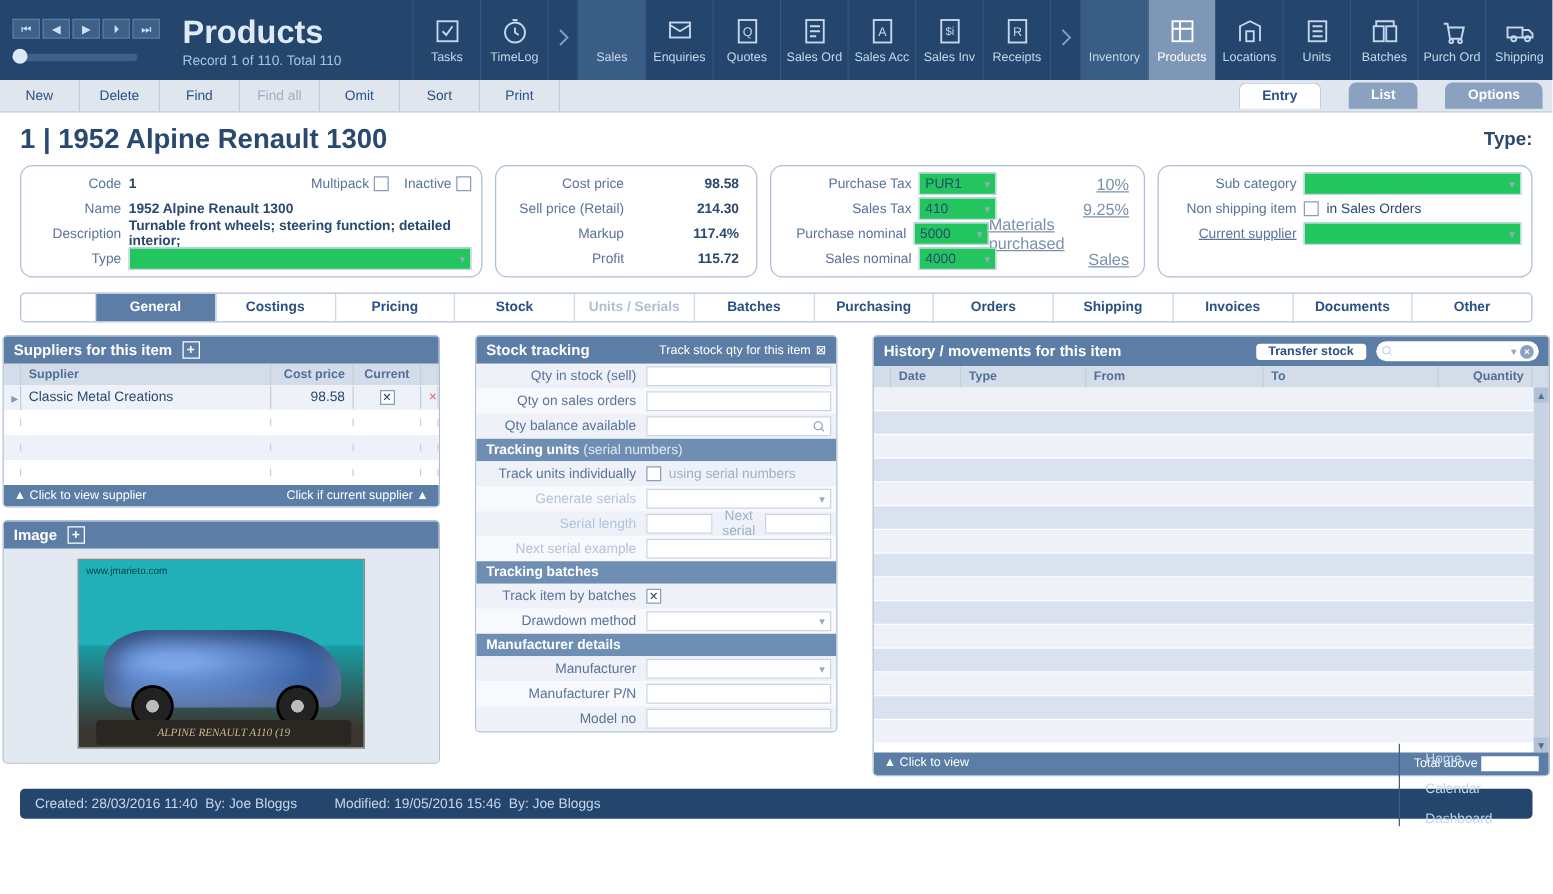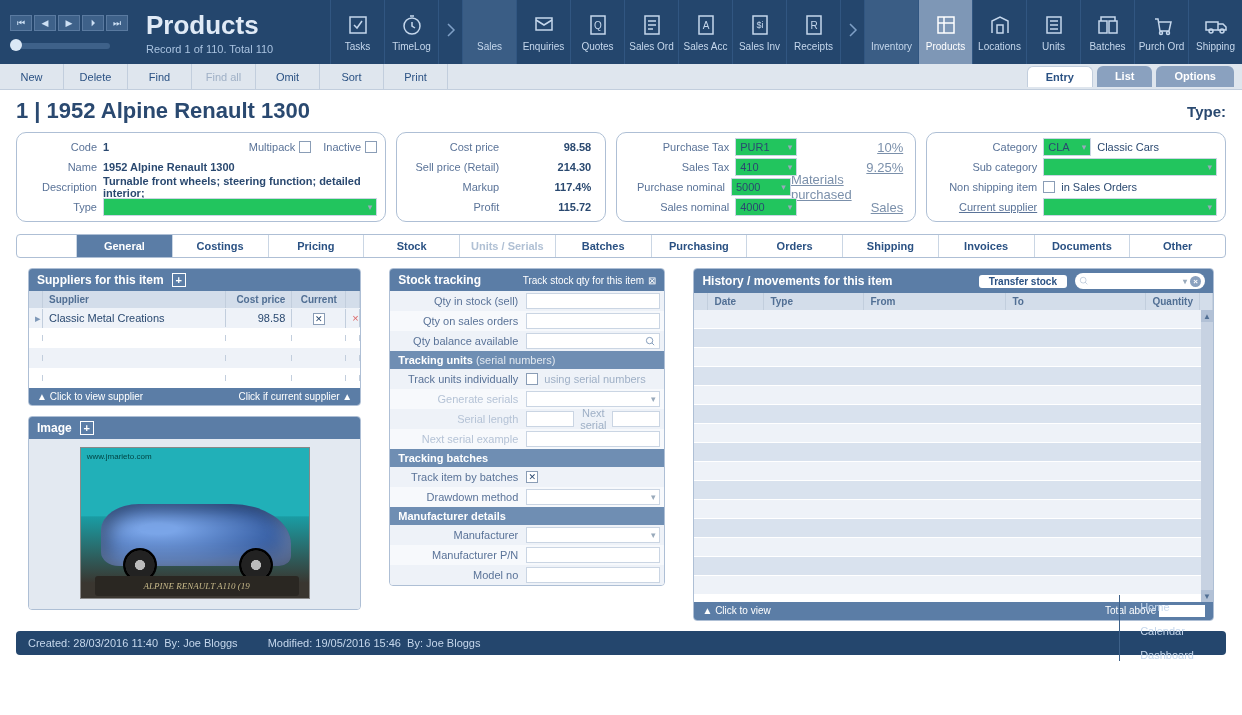--- a/index.html
+++ b/index.html
@@ -20,21 +20,21 @@
 .mod.active { background:#7e97b6; color:#fff;}
 .mod.sub { background:#3a5d85; }
 .mod svg { width:24px; height:24px; margin-bottom:4px; stroke:#c5d7ec; fill:none; stroke-width:1.5;}
 .mod.active svg { stroke:#fff; }
 .mod.arrow svg { stroke:#7fa0c6; }
 
 
 .actionbar { background:#dfe6ee; height:26px; display:flex; align-items:center; border-bottom:1px solid #c2cedd;}
 .act-btn { width:64px; text-align:center; color:#2a5183; font-size:11px; cursor:pointer; border-right:1px solid #c2cedd; height:100%; display:flex; align-items:center; justify-content:center;}
 .act-btn.dim { color:#9fb0c6; }
-.right-tabs { margin-left:auto; display:flex; gap:4px; padding-right:8px;}
+.right-tabs { margin-left:auto; display:flex; gap:22px; padding-right:8px;}
 .rtab { background:#8aa1bf; color:#fff; padding:4px 18px; border-radius:6px 6px 0 0; font-size:11px; font-weight:bold; cursor:pointer; }
 .rtab.active { background:#fff; color:#2a5183; border:1px solid #c2cedd; border-bottom:none;}
 
 
 .recordhead { display:flex; align-items:center; padding: 8px 16px 4px; }
 .recordhead h1 { color:#2a4970; font-size: 22px; font-weight:bold;}
 .type-lbl { margin-left:auto; font-size:15px; font-weight:bold; color:#2a4970;}
 
 
 .cards { display:flex; gap:10px; padding: 4px 16px 8px; }
@@ -57,21 +57,21 @@
 
 
 .subtabs { margin: 4px 16px; display:flex; border:1px solid #aebfd5; border-radius:4px; overflow:hidden;}
 .subtab { flex:1; text-align:center; padding:5px 0; font-size:11px; font-weight:bold; color:#2a5183; cursor:pointer; border-right:1px solid #cad6e4; }
 .subtab:last-child{border-right:none;}
 .subtab.active { background:#5b7da6; color:#fff; }
 .subtab.dim { color:#b0c0d4; }
 .subtab-spacer { width:60px; border-right:1px solid #cad6e4;}
 
 
-.cols { display:flex; gap:28px; padding: 6px 28px 10px; }
+.cols { display:flex; gap:28px; padding: 6px 2px 10px; }
 .col1 { width: 350px; display:flex; flex-direction:column; gap:10px; }
 .col2 { width: 290px; display:flex; flex-direction:column; }
 .col3 { flex:1; display:flex; flex-direction:column;}
 
 .panel { border:1px solid #aebfd5; border-radius:4px; overflow:hidden;}
 .panel-h { background:#5b7da6; color:#fff; font-weight:bold; font-size:12px; padding:4px 8px; display:flex; align-items:center;}
 .panel-h .plus { margin-left:8px; width:14px;height:14px;border:1px solid #fff;display:flex;align-items:center;justify-content:center;font-size:11px;cursor:pointer;}
 .panel-h .rlink { margin-left:auto; font-size:10px; font-weight:normal; cursor:pointer; display:flex;align-items:center;gap:4px;}
 .panel-sub { background:#6f8eb3; color:#fff; font-size:11px; padding:3px 8px; font-weight:bold;}
 .panel-sub .dim { font-weight:normal; opacity:.8;}
@@ -359,27 +359,20 @@
       </div>
     <div class="fr">
         <label>Sales nominal</label>
         <div class="dropdown-field" style="width:62px">
           <span>4000</span>
         </div>
         <span class="pct">Sales</span>
       </div>
   </div>
   <div class="card c4">
-    <div class="fr">
-        <label>Category</label>
-        <div class="dropdown-field" style="width:48px">
-          <span>CLA</span>
-        </div>
-        <span class="pct" style="margin-left:6px">Classic Cars</span>
-      </div>
     <div class="fr">
         <label>Sub category</label>
         <div class="dropdown-field" style="flex:1"></div>
       </div>
     <div class="fr">
         <label>Non shipping item</label>
         <span class="checkbox"></span>
         <span class="pct" style="margin-left:6px">in Sales Orders</span>
       </div>
     <div class="fr">

